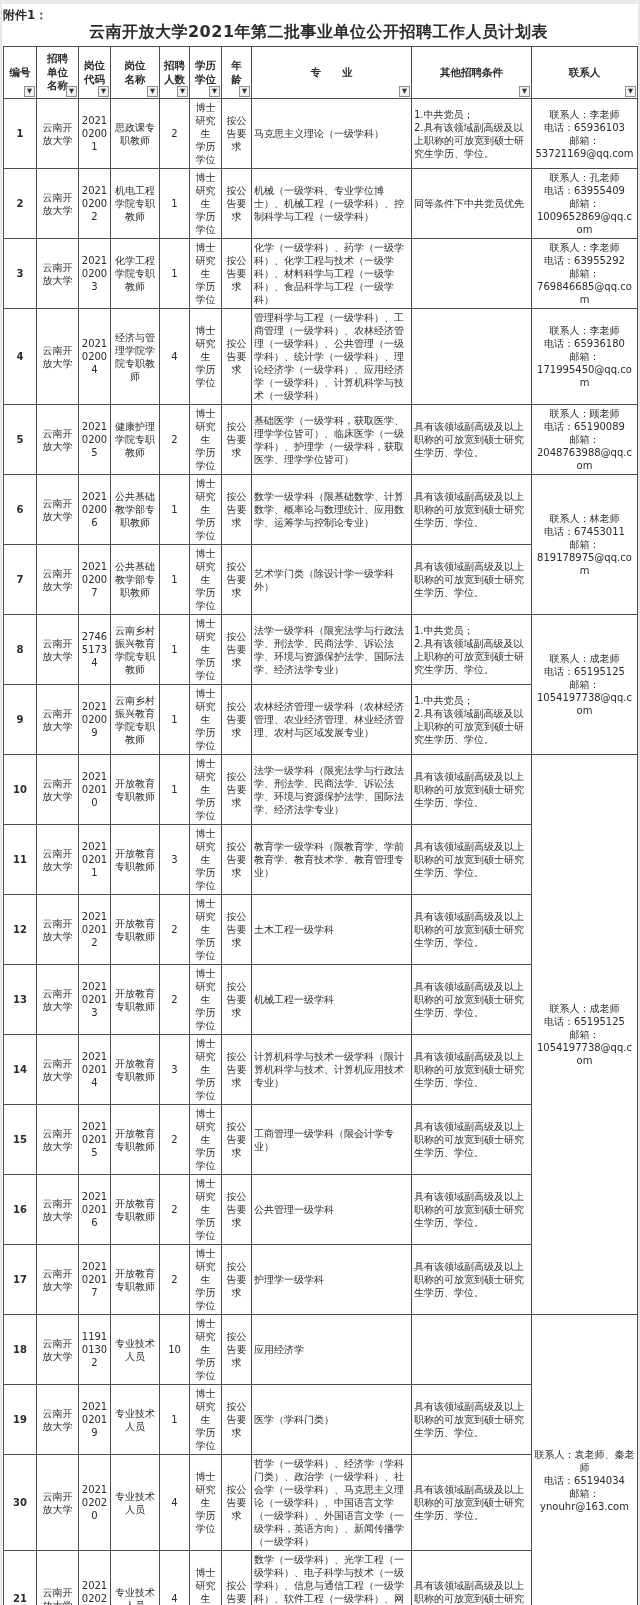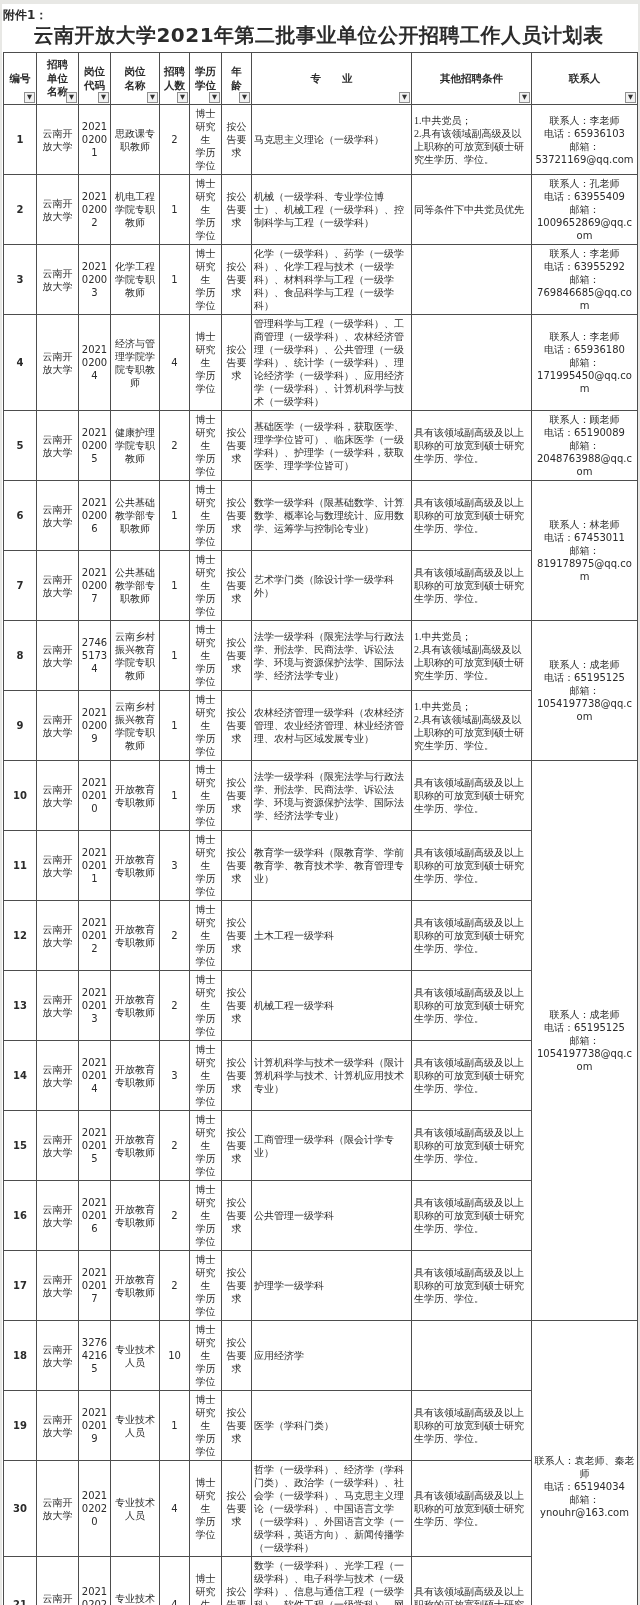--- a/index.html
+++ b/index.html
@@ -15,21 +15,21 @@
     padding: 1px 1px 8px 1px;
   }
   .attachment {
     font-size: 12px;
     font-weight: bold;
     padding: 2px 4px 0 0;
     height: 16px;
   }
   .title {
     text-align: center;
-    font-size: 20px;
+    font-size: 16px;
     font-weight: 700;
     letter-spacing: 0.5px;
     padding: 1px 3px 3px 0;
     white-space: nowrap;
   }
   table.plan {
     table-layout: fixed;
     width: 634px;
     border-collapse: collapse;
   }
@@ -58,21 +58,21 @@
     border: 1px solid #8f8f8f;
     background: #f2f2f2;
     color: #333;
     font-size: 6.5px;
     line-height: 9px;
     text-align: center;
     cursor: pointer;
   }
   td.c-no { text-align: center; font-weight: bold; font-size: 10.5px; }
   td.c-mid { text-align: center; }
-  td.c-left { text-align: left; padding: 2px 3px; font-family: Liberation Serif, serif; }
+  td.c-left { text-align: left; padding: 2px 3px; }
   td.c-contact { text-align: center; padding: 2px 3px; vertical-align: middle; }
 </style>
 </head>
 <body>
 
 <div class="sheet">
   <div class="attachment">附件1：</div>
   <div class="title">云南开放大学2021年第二批事业单位公开招聘工作人员计划表</div>
 
   <table class="plan">
@@ -345,21 +345,21 @@
           <td class="c-mid">2</td>
           <td class="c-mid">博士研究生
 学历学位</td>
           <td class="c-mid">按公告要求</td>
           <td class="c-left">护理学一级学科</td>
           <td class="c-left">具有该领域副高级及以上职称的可放宽到硕士研究生学历、学位。</td>
         </tr>
         <tr>
           <td class="c-no">18</td>
           <td class="c-mid">云南开放大学</td>
-          <td class="c-mid">327642165</td>
+          <td class="c-mid">119101302</td>
           <td class="c-mid">专业技术人员</td>
           <td class="c-mid">10</td>
           <td class="c-mid">博士研究生
 学历学位</td>
           <td class="c-mid">按公告要求</td>
           <td class="c-left">应用经济学</td>
           <td class="c-left"></td>
           <td class="c-contact" rowspan="4">联系人：袁老师、秦老师
 电话：65194034
 邮箱：

